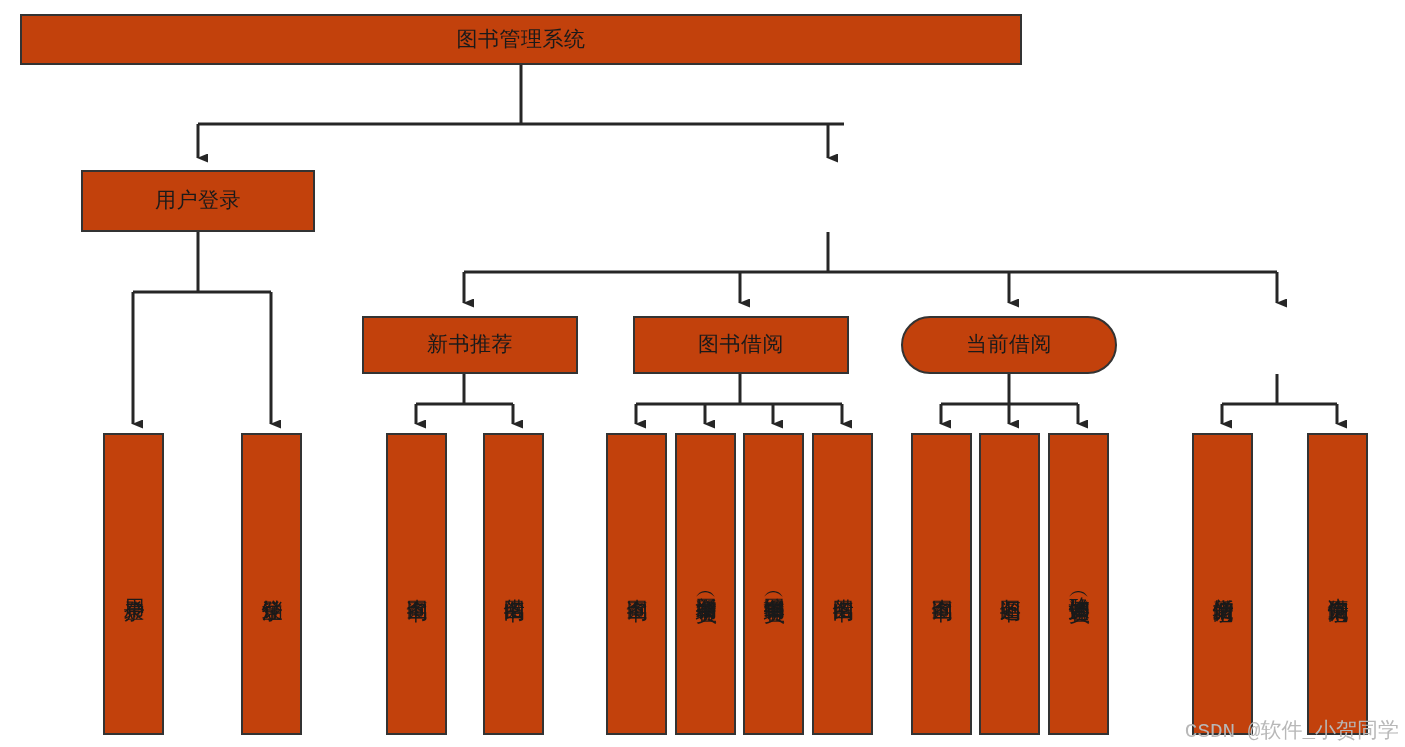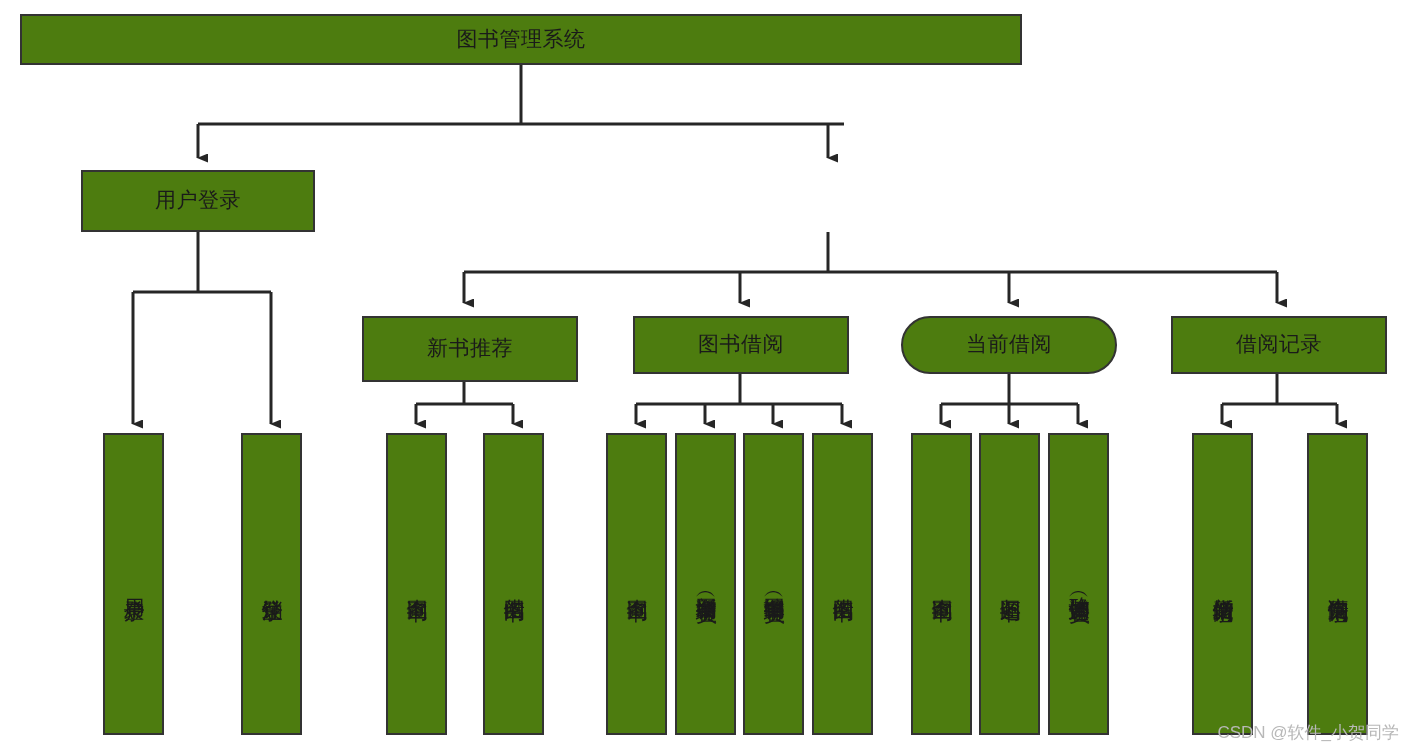--- a/index.html
+++ b/index.html
@@ -21,21 +21,21 @@
   #diagram-svg {
     position: absolute;
     left: 0;
     top: 0;
     width: 1405px;
     height: 747px;
   }
   .node-box {
     position: absolute;
     box-sizing: border-box;
-    background: #4d7c0f;
+    background: #c2410c;
     border: 2.5px solid #333333;
     display: flex;
     align-items: center;
     justify-content: center;
     overflow: hidden;
   }
   .node-label-h {
     font-size: 21px;
     color: #1a1a1a;
     line-height: 1.1;
@@ -54,25 +54,25 @@
   }
   .leaf-box {
     align-items: center;
     justify-content: center;
     padding: 4px 0;
   }
   #watermark {
     position: absolute;
     right: 6px;
     bottom: 3px;
-    font-size: 17px;
+    font-size: 21px;
     color: #b8b8b8;
     white-space: nowrap;
     pointer-events: none;
-    font-family: Liberation Sans, sans-serif;
+    font-family: Liberation Mono, monospace;
   }
 </style>
 </head>
 <body>
 
 <div id="diagram-root">
 
   <svg id="diagram-svg" viewBox="0 0 1405 747" xmlns="http://www.w3.org/2000/svg">
     <defs>
       <marker id="arrowhead" markerWidth="9" markerHeight="11" refX="4.5" refY="10" orient="auto" markerUnits="userSpaceOnUse">
@@ -127,35 +127,32 @@
 
   <div class="node-box" style="left:20px; top:14px; width:1002px; height:51px;">
     <span class="node-label-h">图书管理系统</span>
   </div>
 
   <div class="node-box" style="left:81px; top:170px; width:234px; height:62px;">
     <span class="node-label-h">用户登录</span>
   </div>
 
 
-  <div class="node-box" style="left:362px; top:316px; width:216px; height:66px;">
+  <div class="node-box" style="left:362px; top:316px; width:216px; height:58px;">
     <span class="node-label-h">新书推荐</span>
   </div>
 
   <div class="node-box" style="left:633px; top:316px; width:216px; height:58px;justify-content:center;">
     <span class="node-label-h">图书借阅</span>
   </div>
 
   <div class="node-box" style="left:901px; top:316px; width:216px; height:58px;border-radius:29px;">
     <span class="node-label-h">当前借阅</span>
   </div>
 
-  <div class="node-box" style="left:1171px; top:316px; width:216px; height:58px;">
-    <span class="node-label-h">借阅记录</span>
-  </div>
 
   <div class="node-box leaf-box" style="left:103px; top:433px; width:61px; height:302px;">
     <span class="node-label-v">用户登录</span>
   </div>
 
   <div class="node-box leaf-box" style="left:241px; top:433px; width:61px; height:302px;">
     <span class="node-label-v">注销登录</span>
   </div>
 
   <div class="node-box leaf-box" style="left:386px; top:433px; width:61px; height:302px;">

